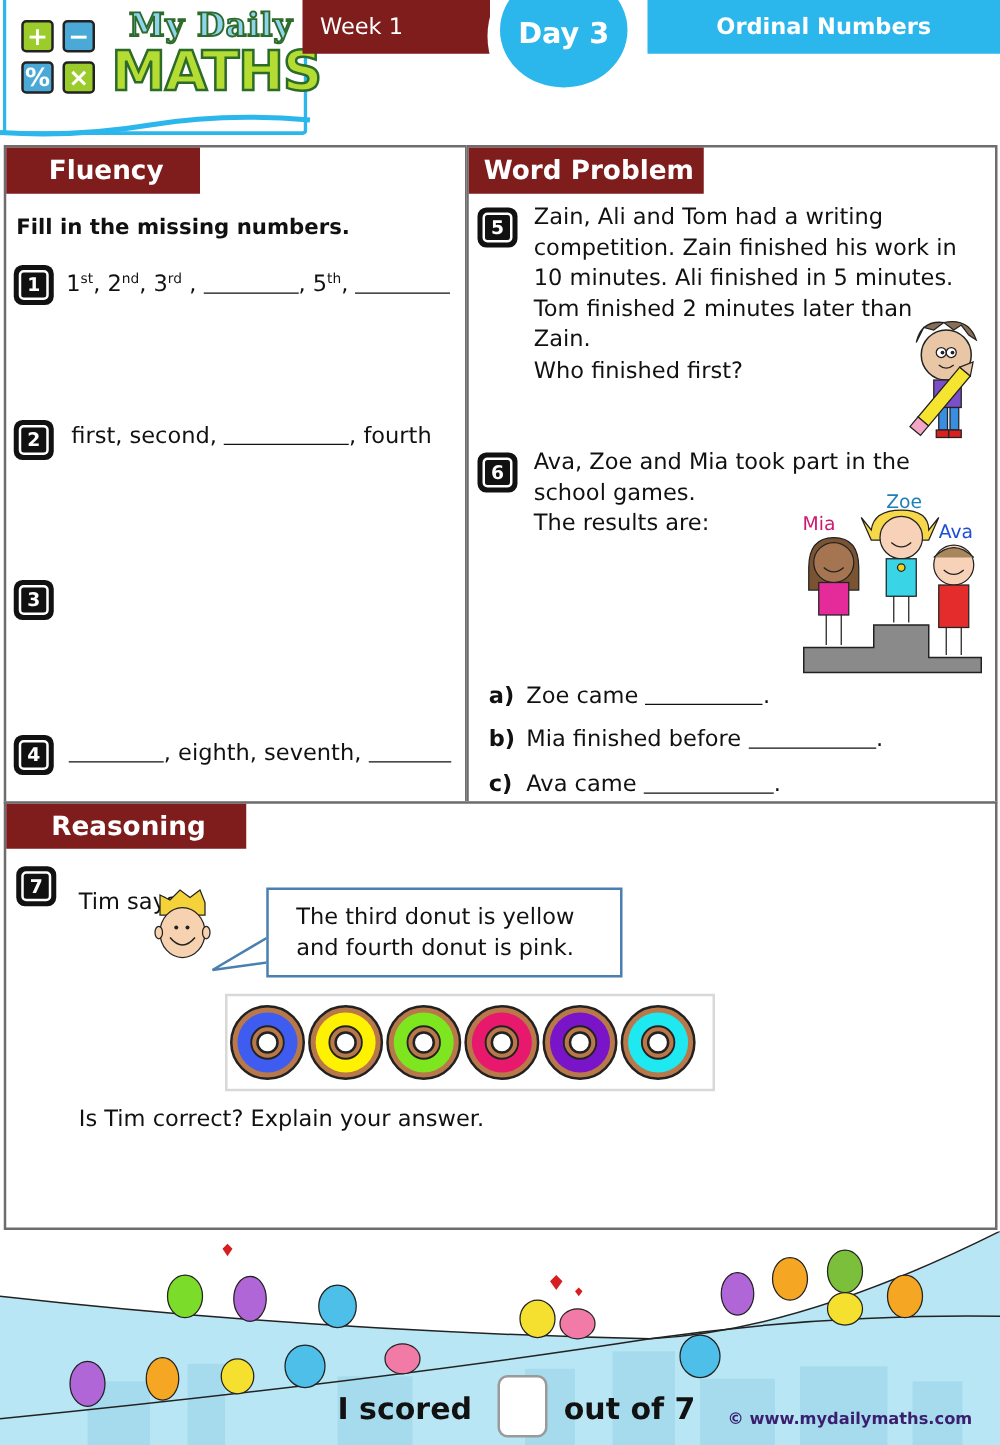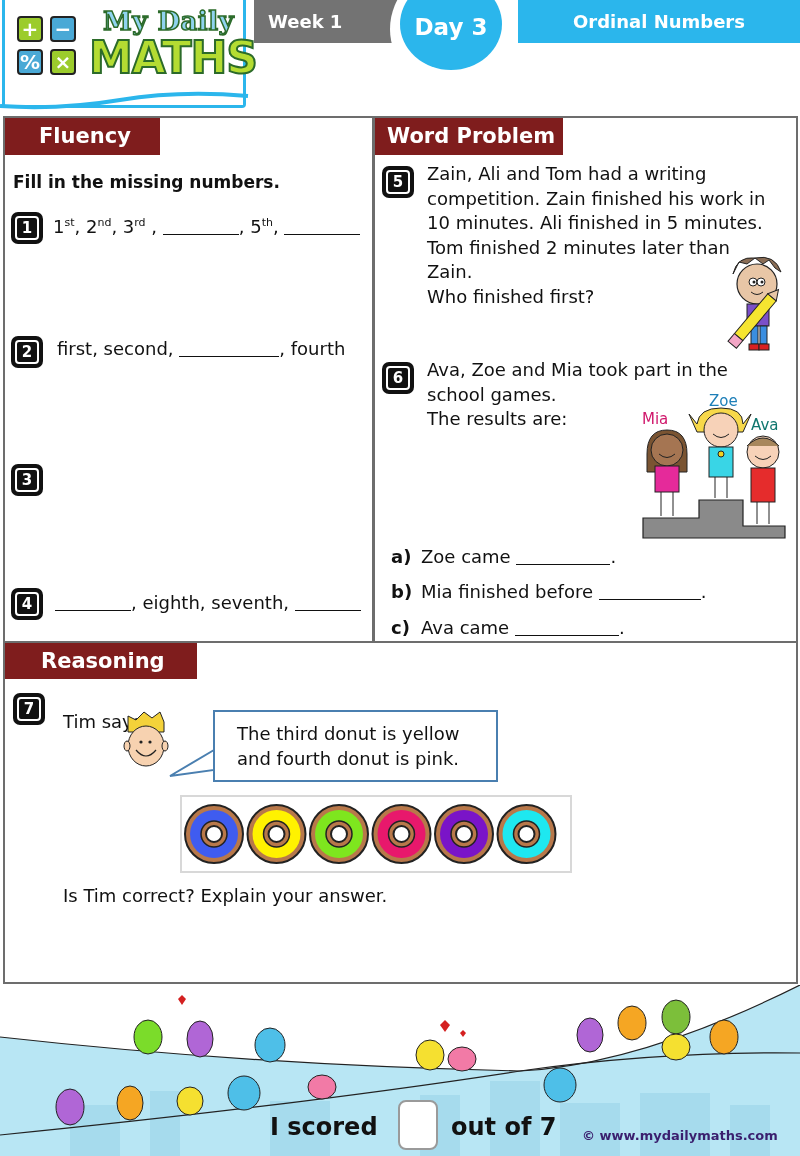--- a/index.html
+++ b/index.html
@@ -11,22 +11,22 @@
   .logo-box { left: 2px; top: 0; width: 244px; height: 108px; border: 3px solid #2bb6ec; border-top: none;
               border-radius: 0 0 4px 4px; background: #fff; }
   .tile { width: 26px; height: 26px; border: 2px solid #222; border-radius: 4px; display:flex; align-items:center; justify-content:center;
           font-weight: bold; font-size: 20px; color: #fff; line-height: 1; }
   .tile.green { background: #9ccc2c; }
   .tile.blue { background: #4aa9d6; }
   .logo-my { left: 98px; top: 6px; font-size: 26px; font-weight: bold; color: #8fd3ef;
              -webkit-text-stroke: 1.5px #2c6b2a; letter-spacing: 0.5px; font-family: "DejaVu Serif", serif; }
   .logo-maths { left: 84px; top: 32px; font-size: 44px; font-weight: bold; color: #b4dc32;
                 -webkit-text-stroke: 2px #2c6b2a; letter-spacing: -1px; font-family: "DejaVu Sans", sans-serif; text-align: right; }
-  .week-bar { left: 254px; top: 0; width: 150px; height: 43px; background: #737373; color: #fff;
-              font-size: 18px; font-weight: bold; padding: 11px 0 0 14px; }
+  .week-bar { left: 242px; top: 0; width: 150px; height: 43px; background: #7f1d1d; color: #fff;
+              font-size: 18px; font-weight: normal; padding: 11px 0 0 14px; }
   .topic-bar { left: 518px; top: 0; width: 282px; height: 43px; background: #2bb6ec; color: #fff;
                font-size: 18px; font-weight: bold; text-align: center; padding-top: 11px; }
   .day-ring { left: 390px; top: -32px; width: 122px; height: 122px; border-radius: 50%; background: #fff; }
   .day-circle { left: 400px; top: -22px; width: 102px; height: 92px; border-radius: 0 0 51px 51px; background: #2bb6ec;
                 color:#fff; font-size: 23px; font-weight: bold; text-align:center; padding-top: 36px; }
 
   
   .panel { border: 2px solid #6d6d6d; background: #fff; }
   .fluency-panel { left: 3px; top: 116px; width: 371px; height: 527px; }
   .word-panel { left: 373px; top: 116px; width: 425px; height: 527px; }
@@ -149,21 +149,21 @@
     </div>
   <div class="abs wp-text" style="left:52px;top:240px;">
     <div>Ava, Zoe and Mia took part in the</div>
     <div>school games.</div>
     <div>The results are:</div>
   </div>
 
   <div class="abs" style="left:264px;top:272px;width:150px;height:160px;">
     <div class="abs" style="left:70px;top:2px;font-size:15px;color:#1e7fb8;">Zoe</div>
     <div class="abs" style="left:3px;top:20px;font-size:15px;color:#d0186c;">Mia</div>
-    <div class="abs" style="left:112px;top:26px;font-size:15px;color:#0f766e;">Ava</div>
+    <div class="abs" style="left:112px;top:26px;font-size:15px;color:#1d4ed8;">Ava</div>
     <svg class="abs" style="left:0;top:0;" width="150" height="160">
 
       <polygon points="4,128 4,148 146,148 146,136 104,136 104,110 60,110 60,128" fill="#8a8a8a" stroke="#222" stroke-width="1.2"></polygon>
 
       <path d="M8 64 Q 8 40 28 40 Q 48 40 48 64 L 48 82 L 8 82 Z" fill="#7a5432" stroke="#222"></path>
       <circle cx="28" cy="60" r="16" fill="#a57552" stroke="#222"></circle>
       <path d="M20 64 Q 28 71 36 64" stroke="#222" fill="none"></path>
       <rect x="16" y="76" width="24" height="26" fill="#e52a9a" stroke="#222"></rect>
       <line x1="22" y1="102" x2="22" y2="126" stroke="#222"></line>
         <line x1="34" y1="102" x2="34" y2="126" stroke="#222"></line>

